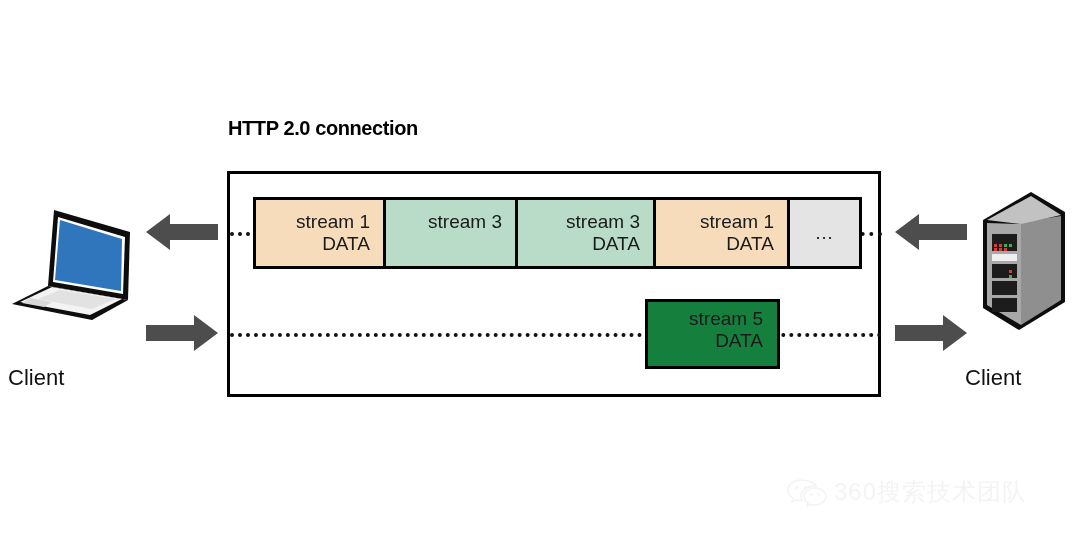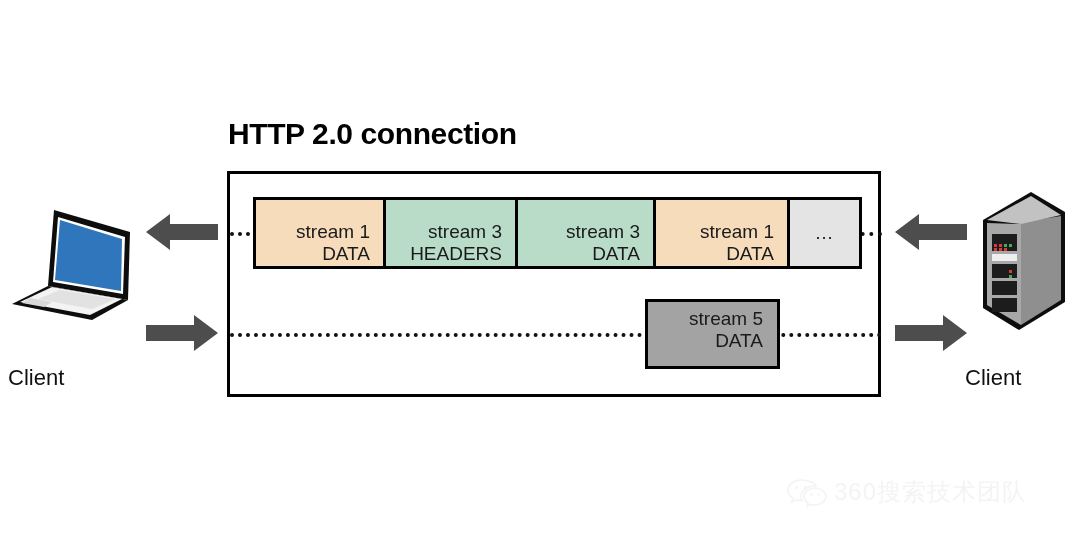--- a/index.html
+++ b/index.html
@@ -14,21 +14,21 @@
     overflow: hidden;
     font-family: "Liberation Sans", sans-serif;
     color: #111111;
   }
 
   
   #diagram-title {
     position: absolute;
     left: 228px;
     top: 117px;
-    font-size: 30px;
+    font-size: 20px;
     font-weight: bold;
     letter-spacing: -0.4px;
     color: #000000;
     white-space: nowrap;
   }
 
   
   #connection-box {
     position: absolute;
     left: 227px;
@@ -58,21 +58,21 @@
     height: 72px;
     display: flex;
     border: 3px solid #000000;
     box-sizing: border-box;
     background: #ffffff;
   }
   .frame-cell {
     position: relative;
     box-sizing: border-box;
     border-right: 3px solid #000000;
-    padding: 21px 13px 0 10px;
+    padding: 11px 13px 0 10px;
     text-align: right;
     line-height: 1.16;
     font-size: 19px;
     color: #1a1a1a;
     display: flex;
     flex-direction: column;
     justify-content: flex-start;
   }
   .frame-cell:last-child { border-right: none; }
   .frame-cell .f-stream { white-space: nowrap; }
@@ -157,40 +157,39 @@
 
 <div id="frame-strip">
 
   <div class="frame-cell" style="width: 130px; background: rgb(247, 220, 188);">
     <span class="f-stream">stream 1</span>
     <span class="f-type">DATA</span>
   </div>
 
   <div class="frame-cell" style="width: 132px; background: rgb(185, 220, 201);">
     <span class="f-stream">stream 3</span>
-    <span class="f-type">HEADERS</span>
   </div>
 
   <div class="frame-cell" style="width: 138px; background: rgb(185, 220, 201);">
     <span class="f-stream">stream 3</span>
     <span class="f-type">DATA</span>
   </div>
 
   <div class="frame-cell" style="width: 134px; background: rgb(247, 220, 188);">
     <span class="f-stream">stream 1</span>
     <span class="f-type">DATA</span>
   </div>
 
   <div class="frame-cell ellipsis" style="width: 69px; background: rgb(228, 228, 228);">
     <span>…</span>
   </div>
 
 </div>
 
-<div id="stream5-block" style="background: #a3a3a3;">
+<div id="stream5-block" style="background: #15803d;">
   <div>stream 5</div>
   <div>DATA</div>
 </div>
 
 <svg id="arrow-client-in" class="arrow" viewBox="0 0 72 40">
   <polygon points="0,20 24,2 24,12 72,12 72,28 24,28 24,38" fill="#4d4d4d"></polygon>
 </svg>
 
 <svg id="arrow-client-out" class="arrow" viewBox="0 0 72 40">
   <polygon points="72,20 48,2 48,12 0,12 0,28 48,28 48,38" fill="#4d4d4d"></polygon>

